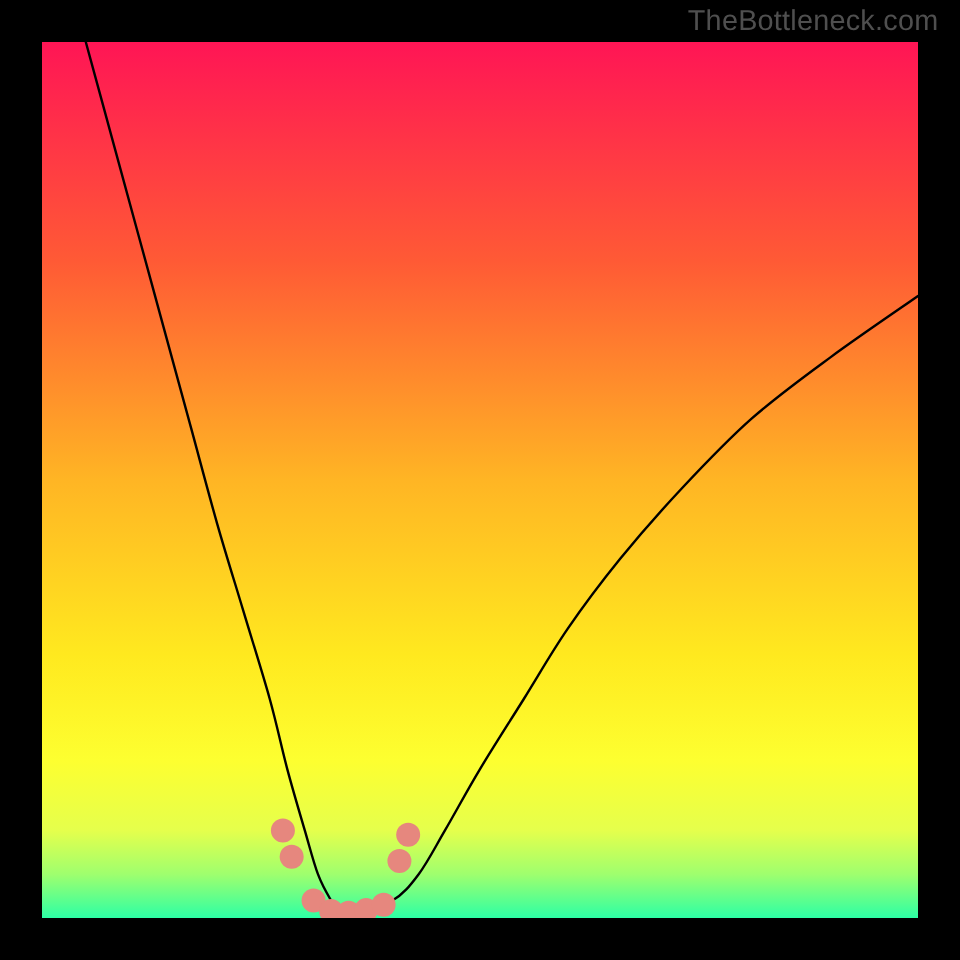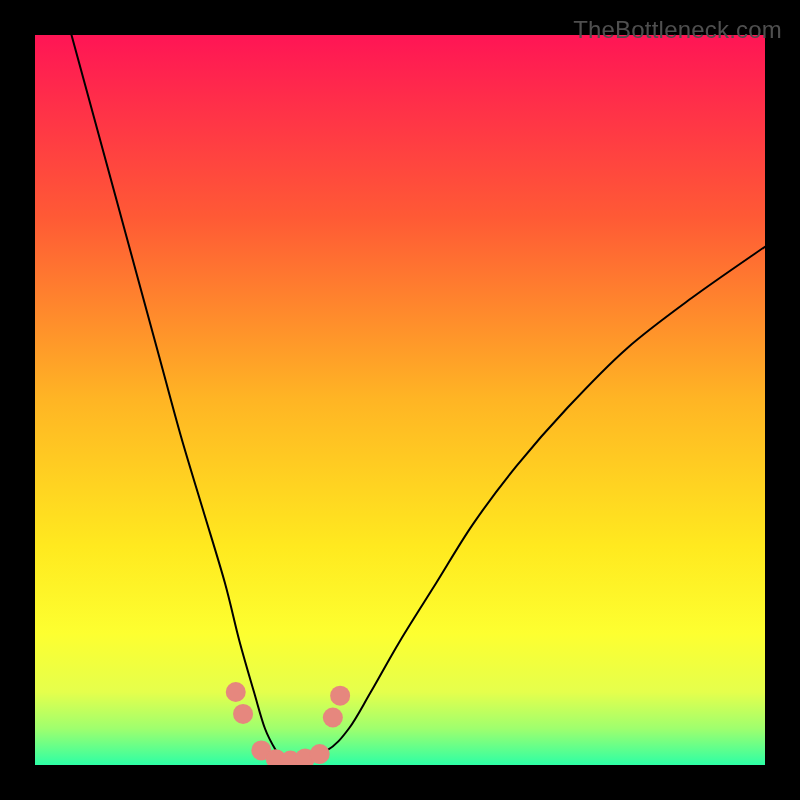--- a/index.html
+++ b/index.html
@@ -12,21 +12,21 @@
     font-family: Arial, Helvetica, sans-serif;
   }
   .outer {
     position: relative;
     width: 800px;
     height: 800px;
     background: #000;
   }
   .watermark {
     position: absolute;
-    top: 16px;
+    top: 4px;
     right: 18px;
     color: #4f4f4f;
     font-size: 24px;
     font-weight: 400;
     letter-spacing: 0.2px;
     z-index: 10;
   }
   .plot-area {
     position: absolute;
     left: 35px;

